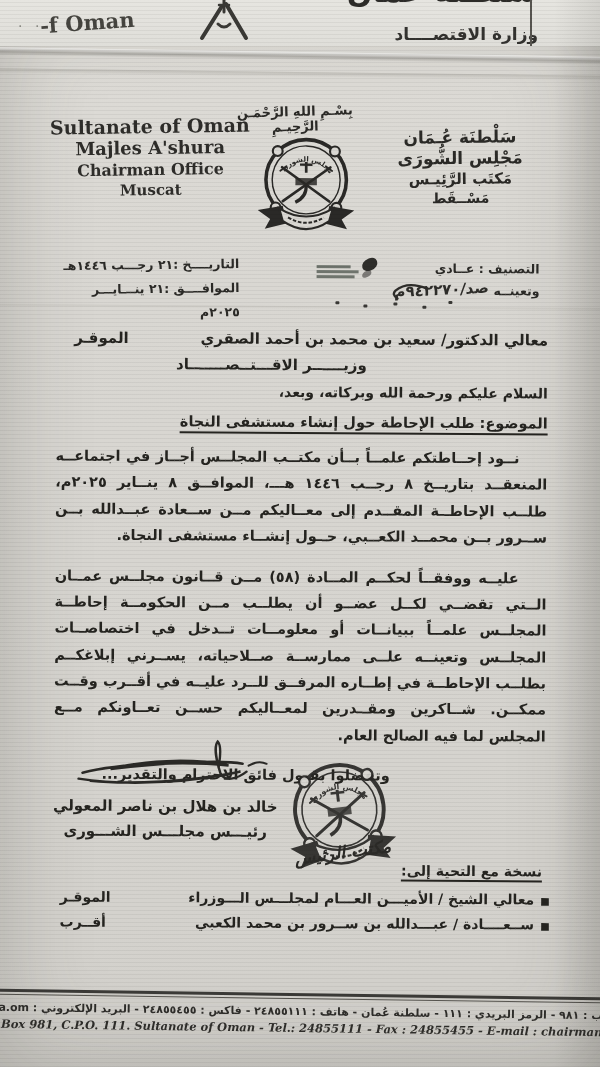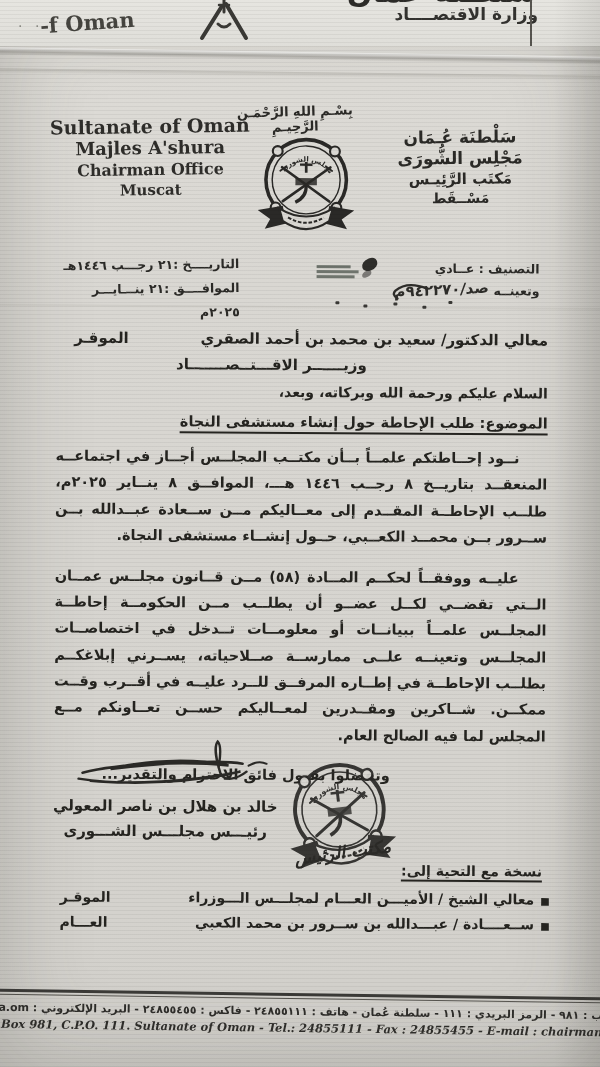--- a/index.html
+++ b/index.html
@@ -10,21 +10,21 @@
     box-shadow:inset 0 0 90px rgba(60,58,52,.25);
   }
   .noise{position:absolute;inset:0;pointer-events:none;opacity:.05;
     background:repeating-linear-gradient(0deg,#000 0 1px,transparent 1px 4px);}
   .right-shade{position:absolute;top:0;right:0;width:46px;height:100%;
     background:linear-gradient(90deg,transparent,rgba(40,38,34,.10));pointer-events:none;}
   
   .backpage{position:absolute;left:0;top:0;width:600px;height:46px;overflow:hidden;
     background:linear-gradient(180deg,#e6e5e0,#dfded9);}
   .bp-calligraphy{position:absolute;top:-26px;right:64px;font-size:30px;font-weight:bold;letter-spacing:8px;color:#2c2b28;}
-  .bp-ministry{position:absolute;top:4px;right:62px;font-size:17px;font-weight:bold;color:#33322f;direction:rtl;}
+  .bp-ministry{position:absolute;top:24px;right:62px;font-size:17px;font-weight:bold;color:#33322f;direction:rtl;}
   .bp-english{position:absolute;top:10px;left:40px;font-family:"DejaVu Serif",serif;font-size:21px;font-weight:bold;color:#45443f;transform:rotate(-4deg);}
   .bp-dots{position:absolute;top:14px;left:18px;color:#8a8983;font-size:14px;letter-spacing:4px;}
   .bp-border{position:absolute;top:0;right:68px;width:2px;height:46px;background:#56544f;}
   .crease{position:absolute;left:-8px;width:620px;pointer-events:none;}
   .crease.c1{top:52px;height:8px;transform:rotate(.9deg);
     background:linear-gradient(180deg,rgba(255,255,255,.55),rgba(90,88,82,.35) 55%,transparent);}
   .crease.c2{top:72px;height:5px;transform:rotate(.7deg);
     background:linear-gradient(180deg,rgba(120,118,110,.28),transparent);}
   .crease.c3{top:306px;height:3px;transform:rotate(.4deg);
     background:linear-gradient(180deg,rgba(120,118,110,.14),transparent);}
@@ -240,21 +240,21 @@
     <div class="stamp-caption">مكتب الرئيس</div>
 
     <div class="cc">
       <span class="cc-header">نسخة مع التحية إلى:</span>
       <div class="cc-item">
         <span><span class="bullet">■</span><span>معالي الشيخ / الأميـــن العـــام لمجلـــس الـــوزراء</span></span>
         <span class="hon">الموقـر</span>
       </div>
       <div class="cc-item">
         <span><span class="bullet">■</span><span>ســعــــادة / عبـــدالله بن ســرور بن محمد الكعبي</span></span>
-        <span class="hon">العـــام</span>
+        <span class="hon">أقــرب</span>
       </div>
     </div>
 
     <div class="footer">
       <div class="f-rule"></div>
       <div class="f-rule2"></div>
       <div class="f-ar">ص ب : ٩٨١ - الرمز البريدي : ١١١ - سلطنة عُمان - هاتف : ٢٤٨٥٥١١١ - فاكس : ٢٤٨٥٥٤٥٥ - البريد الإلكتروني : chairmanship@shura.om</div>
       <div class="f-en">P.O. Box 981, C.P.O. 111. Sultanate of Oman - Tel.: 24855111 - Fax : 24855455 - E-mail : chairmanship@shura.om</div>
     </div>
 

